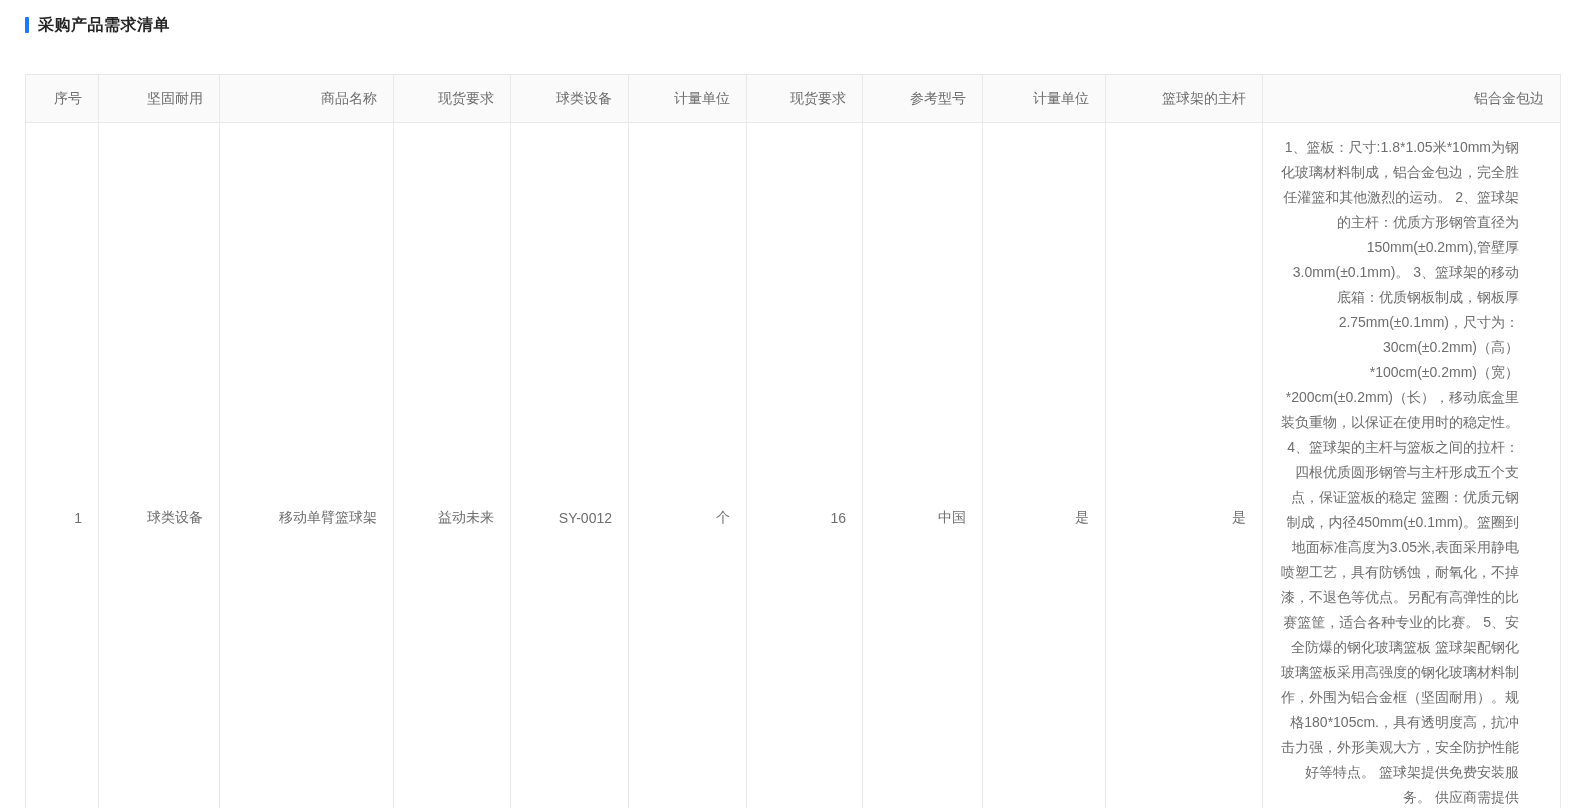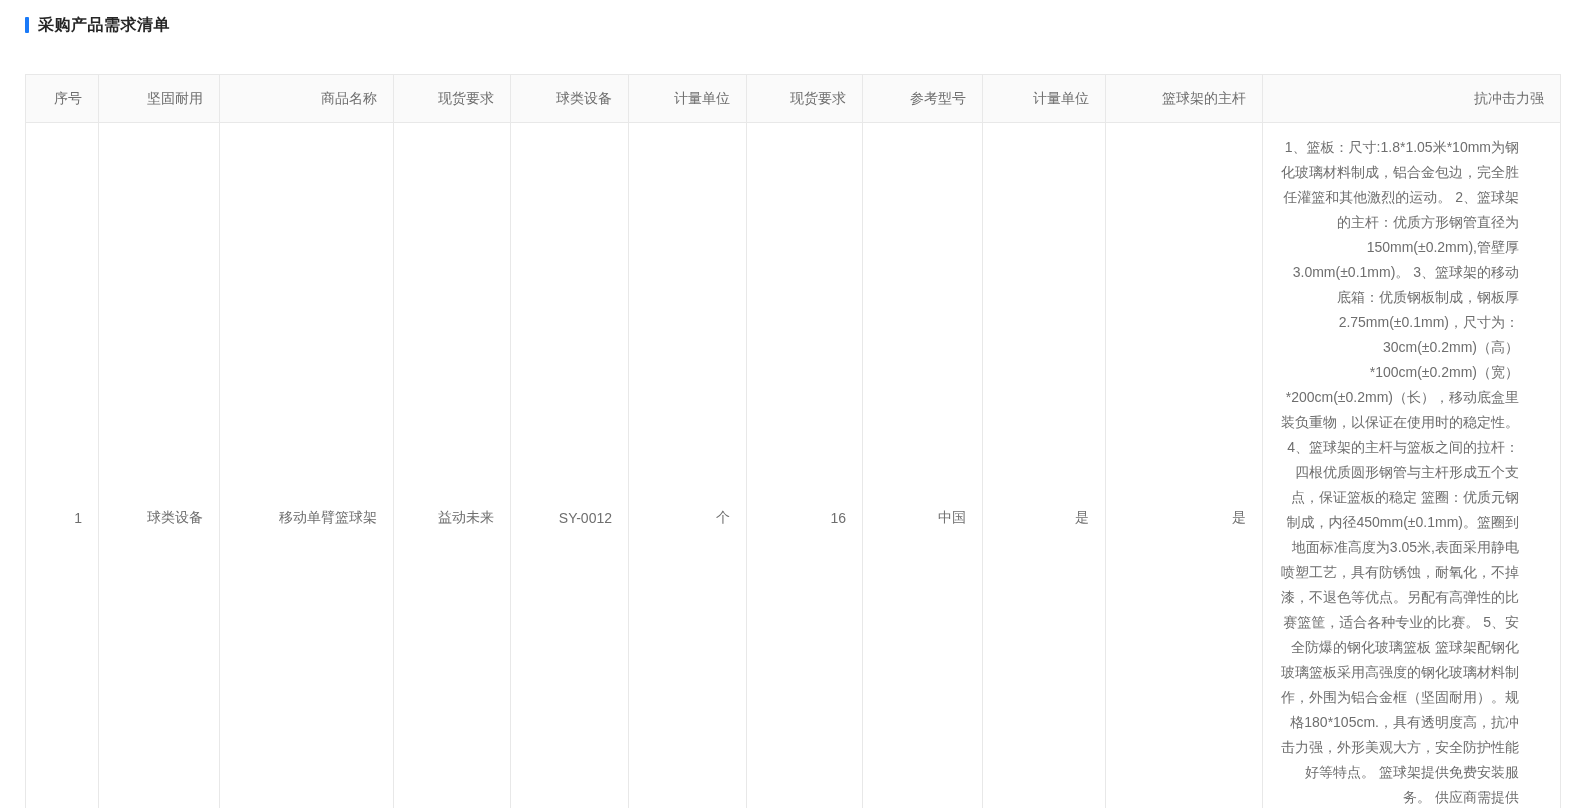--- a/index.html
+++ b/index.html
@@ -103,21 +103,21 @@
         <th>序号</th>
         <th>坚固耐用</th>
         <th>商品名称</th>
         <th>现货要求</th>
         <th>球类设备</th>
         <th>计量单位</th>
         <th>现货要求</th>
         <th>参考型号</th>
         <th>计量单位</th>
         <th>篮球架的主杆</th>
-        <th>抗冲击力强</th>
+        <th>铝合金包边</th>
       </tr>
     </thead>
     <tbody>
       <tr>
         <td>1</td>
         <td>球类设备</td>
         <td>移动单臂篮球架</td>
         <td>益动未来</td>
         <td>SY-0012</td>
         <td>个</td>

